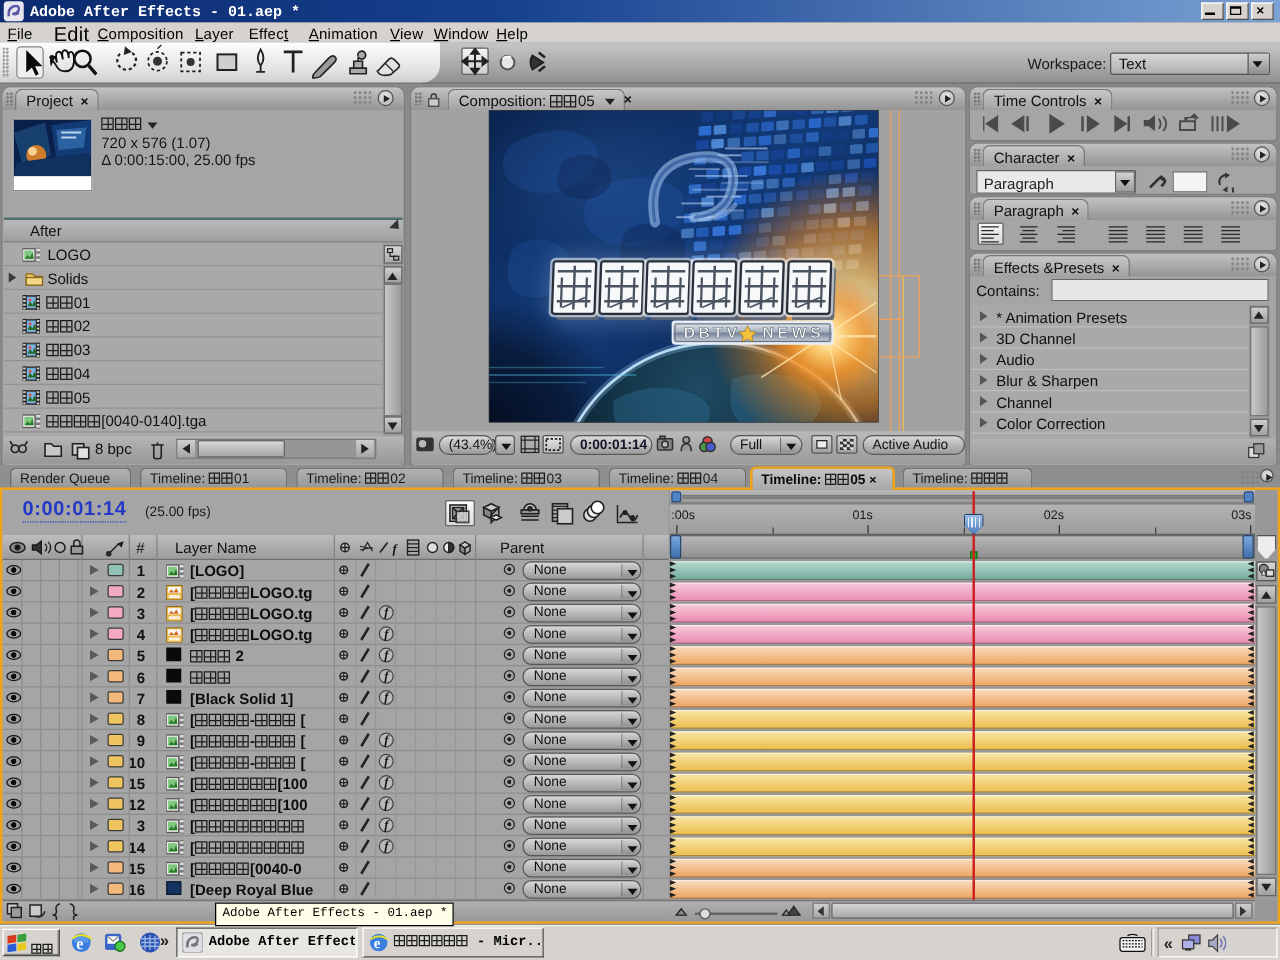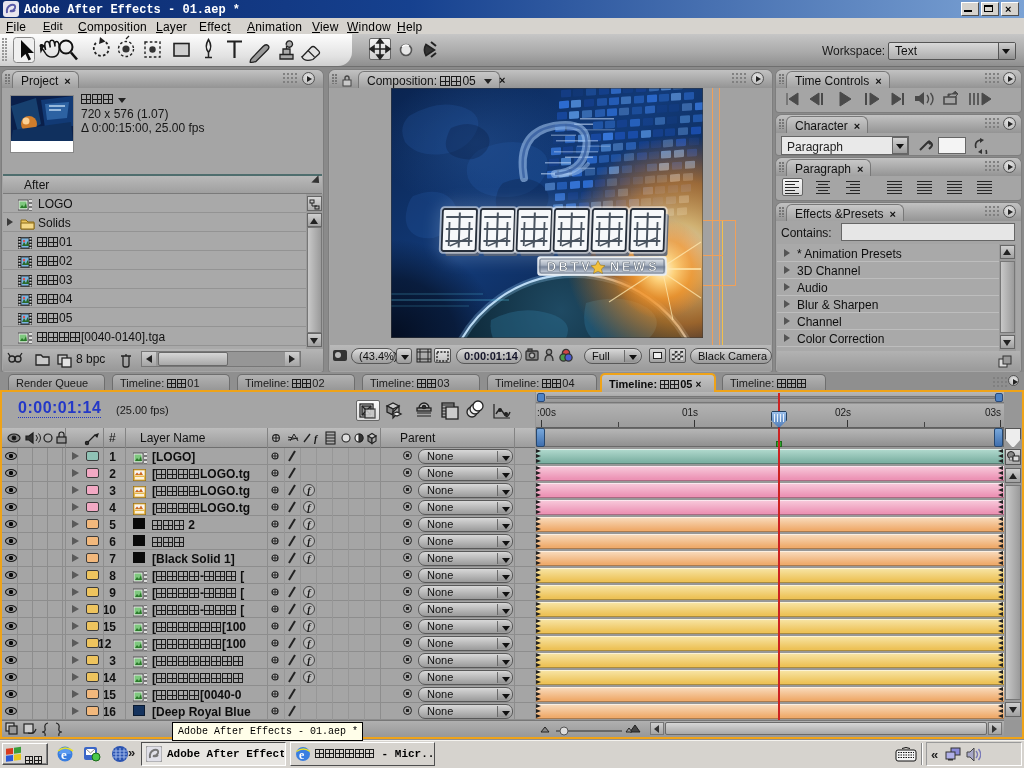--- a/index.html
+++ b/index.html
@@ -35,21 +35,21 @@
     </svg></div>
 <div class="abs" style="left:24px;top:3px;font-family:'Liberation Mono',monospace;font-size:12px;font-weight:bold;color:#fff;letter-spacing:0px">Adobe After Effects - 01.aep *</div>
 <div class="abs" style="left:961px;top:2px;width:18px;height:14px;background:#d6d3ce;border:1px solid;border-color:#fff #4e4e4e #4e4e4e #fff"></div>
 <div class="abs" style="left:981px;top:2px;width:18px;height:14px;background:#d6d3ce;border:1px solid;border-color:#fff #4e4e4e #4e4e4e #fff"></div>
 <div class="abs" style="left:1001px;top:2px;width:18px;height:14px;background:#d6d3ce;border:1px solid;border-color:#fff #4e4e4e #4e4e4e #fff"></div>
 <div class="abs" style="left:964px;top:10px;width:8px;height:2px;background:#000"></div>
 <div class="abs" style="left:984px;top:5px;width:9px;height:7px;border:1px solid #000;border-top:2px solid #000"></div>
 <div class="abs" style="left:1005px;top:3px;font-size:11px;font-weight:bold;color:#000">×</div>
 <div class="abs" style="left:0;top:18px;width:1024px;height:16px;background:#d6d3ce"></div>
 <div class="abs" style="left:6px;top:20px;font-size:12px;color:#000;letter-spacing:0.2px"><u>F</u>ile</div>
-<div class="abs" style="left:43px;top:20px;font-size:11px;color:#000;letter-spacing:0.2px"><u>E</u>dit</div>
+<div class="abs" style="left:43px;top:20px;font-size:16px;color:#000;letter-spacing:0.2px"><u>E</u>dit</div>
 <div class="abs" style="left:78px;top:20px;font-size:12px;color:#000;letter-spacing:0.2px"><u>C</u>omposition</div>
 <div class="abs" style="left:156px;top:20px;font-size:12px;color:#000;letter-spacing:0.2px"><u>L</u>ayer</div>
 <div class="abs" style="left:199px;top:20px;font-size:12px;color:#000;letter-spacing:0.2px">Effec<u>t</u></div>
 <div class="abs" style="left:247px;top:20px;font-size:12px;color:#000;letter-spacing:0.2px"><u>A</u>nimation</div>
 <div class="abs" style="left:312px;top:20px;font-size:12px;color:#000;letter-spacing:0.2px"><u>V</u>iew</div>
 <div class="abs" style="left:347px;top:20px;font-size:12px;color:#000;letter-spacing:0.2px"><u>W</u>indow</div>
 <div class="abs" style="left:397px;top:20px;font-size:12px;color:#000;letter-spacing:0.2px"><u>H</u>elp</div>
 <div class="abs" style="left:0;top:34px;width:1024px;height:33px;background:linear-gradient(#c6c6c6,#a8a8a8 60%,#8f8f8f);border-bottom:1px solid #6f6f6f"></div>
 <div class="abs" style="left:0;top:34px;width:352px;height:32px;background:linear-gradient(#fdfdfd,#e2e2e2 70%,#cfcfcf);border-radius:0 0 14px 0"></div>
 <div class="abs" style="left:2px;top:38px;width:5px;height:24px;background:radial-gradient(circle at 1px 1px,#999 1px,transparent 1.2px) 0 0/3px 3px"></div>
@@ -607,21 +607,21 @@
       <circle cx="43.5" cy="10.5" r="3.6" fill="#4a5ad0"></circle>
 </g>
   </svg>
 <div class="ddown" style="left:584px;top:348px;width:58px">Full<span class="darr"></span></div>
 <div class="abs" style="left:649px;top:348px;width:17px;height:15px;background:linear-gradient(#d8d8d8,#a0a0a0);border:1px solid #555;border-radius:2px">
     <div style="position:absolute;left:3px;top:3px;width:9px;height:7px;border:1px solid #222;background:#eee"></div>
   </div>
 <div class="abs" style="left:669px;top:348px;width:17px;height:15px;background:linear-gradient(#d8d8d8,#a0a0a0);border:1px solid #555;border-radius:2px;overflow:hidden">
     <div style="position:absolute;left:2px;top:2px;width:11px;height:9px;background:conic-gradient(#333 25%,#ddd 25% 50%,#333 50% 75%,#ddd 75%) 0 0/5.5px 4.5px"></div>
   </div>
-<div class="ddown" style="left:690px;top:348px;width:82px;border-radius:8px;">Black Camera</div>
+<div class="ddown" style="left:690px;top:348px;width:82px;border-radius:8px;">Active Audio</div>
 <div class="panel" style="left:776px;top:70px;width:245px;height:42px"></div>
 <div class="phead abs" style="left:776px;top:70px;width:245px"></div>
 <div class="pgrip" style="left:779px;top:74px"></div>
 <div class="ptab" style="left:786px;top:71px">Time Controls<span class="x">×</span></div>
 <div class="pfan" style="left:985px;top:73px"></div>
 <div class="pbtn" style="left:1003px;top:72px"></div>
 <svg class="abs" style="left:784px;top:89px" width="210" height="20" viewBox="0 0 210 20">
 <g fill="#4a4a4a" stroke="#4a4a4a">
 <path d="M3 4 v12 M14 4 l-9 6 9 6 z"></path>
 <path d="M27 4 l9 6 -9 6 z" transform="rotate(180 31 10)"></path>
@@ -1080,21 +1080,21 @@
       <path d="M21 13 l6-10" stroke-width="2"></path>
     </g>
   </svg>
 <div class="abs" style="left:303px;top:620px;width:12px;height:12px;border-radius:50%;background:#b9b9b9;border:1px solid #444;font-family:'Liberation Serif',serif;font-style:italic;font-weight:bold;font-size:10px;color:#111;text-align:center;line-height:11px;z-index:2">f</div>
 <div class="abs" style="left:403px;top:621px;width:9px;height:9px;border:1.5px solid #222;border-radius:50%;background:radial-gradient(circle,#222 1.5px,transparent 1.8px);z-index:2"></div>
 <div class="abs" style="left:418px;top:619px;width:95px;height:15px;border:1px solid #585858;border-radius:7px;background:linear-gradient(#d8d8d8,#9a9a9a);font-size:11px;color:#111;padding:0 0 0 8px;z-index:2">None<span class="darr" style="width:14px"></span></div>
 <div class="abs" style="left:2px;top:651px;width:533px;height:1px;background:#8d8d8d;z-index:2"></div>
 <div class="abs" style="left:5px;top:639px;width:12px;height:8px;border:1px solid #151515;border-radius:50%;background:radial-gradient(circle at 50% 50%,#0a0a0a 2px,#9a9a9a 2.3px);z-index:2"></div>
 <div class="abs" style="left:72px;top:639px;width:0;height:0;border-left:7px solid #5a5a5a;border-top:4.5px solid transparent;border-bottom:4.5px solid transparent;z-index:2"></div>
 <div class="abs" style="left:86px;top:638px;width:13px;height:10px;background:#eec45e;border:1px solid #3c3c3c;border-radius:2px;z-index:2"></div>
-<div class="abs" style="left:98px;top:637px;width:18px;font-size:12px;font-weight:bold;color:#111;z-index:2">12</div>
+<div class="abs" style="left:98px;top:637px;width:18px;text-align:right;font-size:12px;font-weight:bold;color:#111;z-index:2">12</div>
 <div class="abs" style="left:133px;top:637px;z-index:2"><svg width="14" height="12" viewBox="0 0 14 12">
       <rect x="0" y="1" width="10" height="10" fill="#e8e8e8" stroke="#555"></rect>
       <rect x="1.5" y="2.5" width="7" height="7" fill="#7ec87e"></rect>
       <path d="M2 9 l2-3 2 2 2-4 1 5z" fill="#2a7a2a"></path>
       <rect x="11" y="0" width="3" height="12" fill="#777"></rect>
       <rect x="11" y="1" width="3" height="2" fill="#ddd"></rect>
       <rect x="11" y="5" width="3" height="2" fill="#ddd"></rect>
       <rect x="11" y="9" width="3" height="2" fill="#ddd"></rect>
     </svg></div>
 <div class="abs" style="left:152px;top:637px;font-size:12px;font-weight:bold;color:#0d0d0d;white-space:nowrap;z-index:2">[<i class="cj"></i><i class="cj"></i><i class="cj"></i><i class="cj"></i><i class="cj"></i><i class="cj"></i>[100</div>

